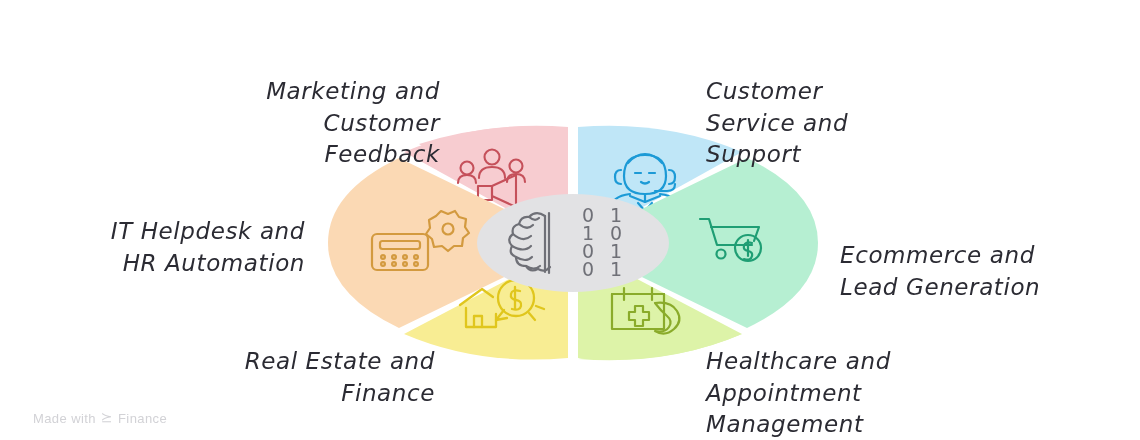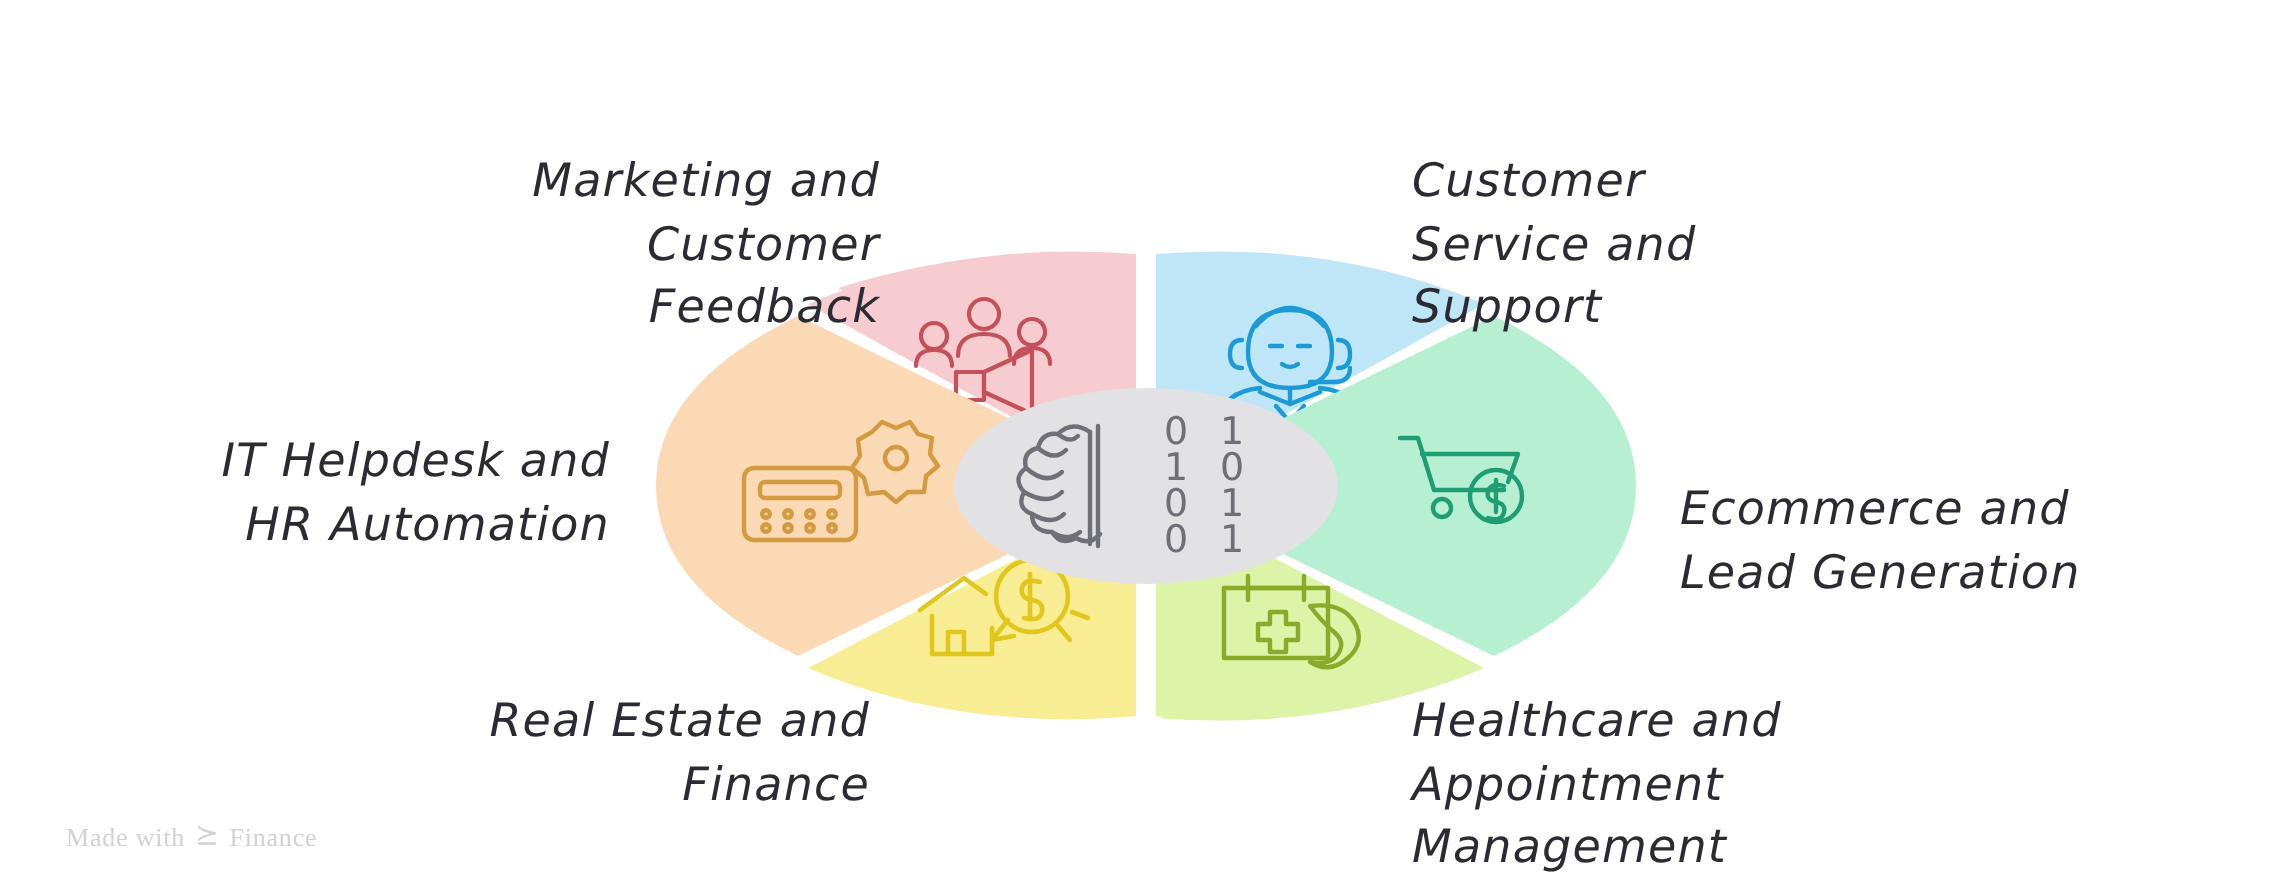--- a/index.html
+++ b/index.html
@@ -71,21 +71,21 @@
   .label-ithelp {
     left: 20px;
     top: 216px;
     width: 285px;
     text-align: right;
   }
   .watermark {
     position: absolute;
     left: 33px;
     top: 410px;
-    font-family: Liberation Serif, serif;
+    font-family: Liberation Sans, sans-serif;
     font-size: 13px;
     color: #d2d2d6;
     letter-spacing: 0.4px;
     display: flex;
     align-items: center;
     gap: 5px;
     user-select: none;
   }
   .watermark .wm-mark {
     display: inline-block;

